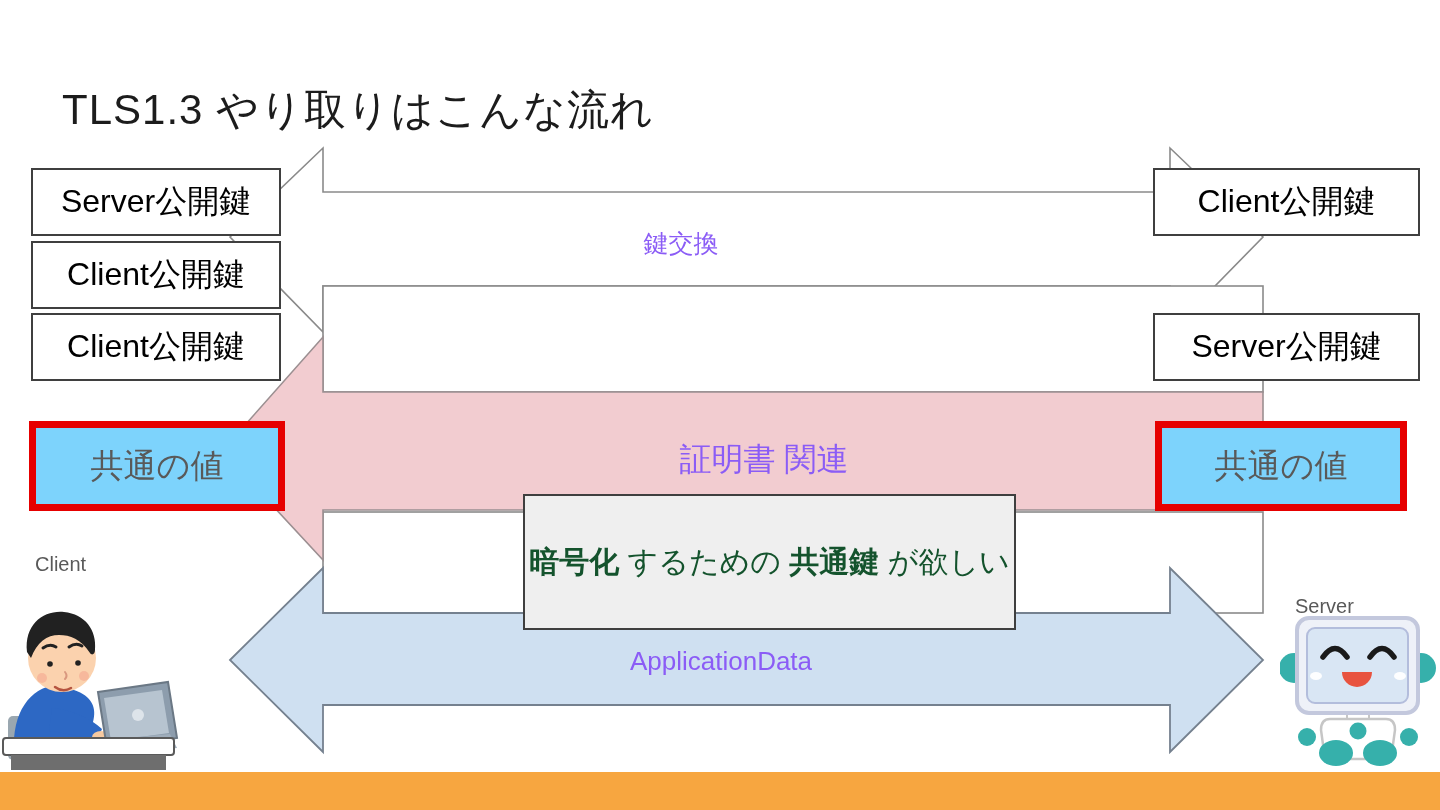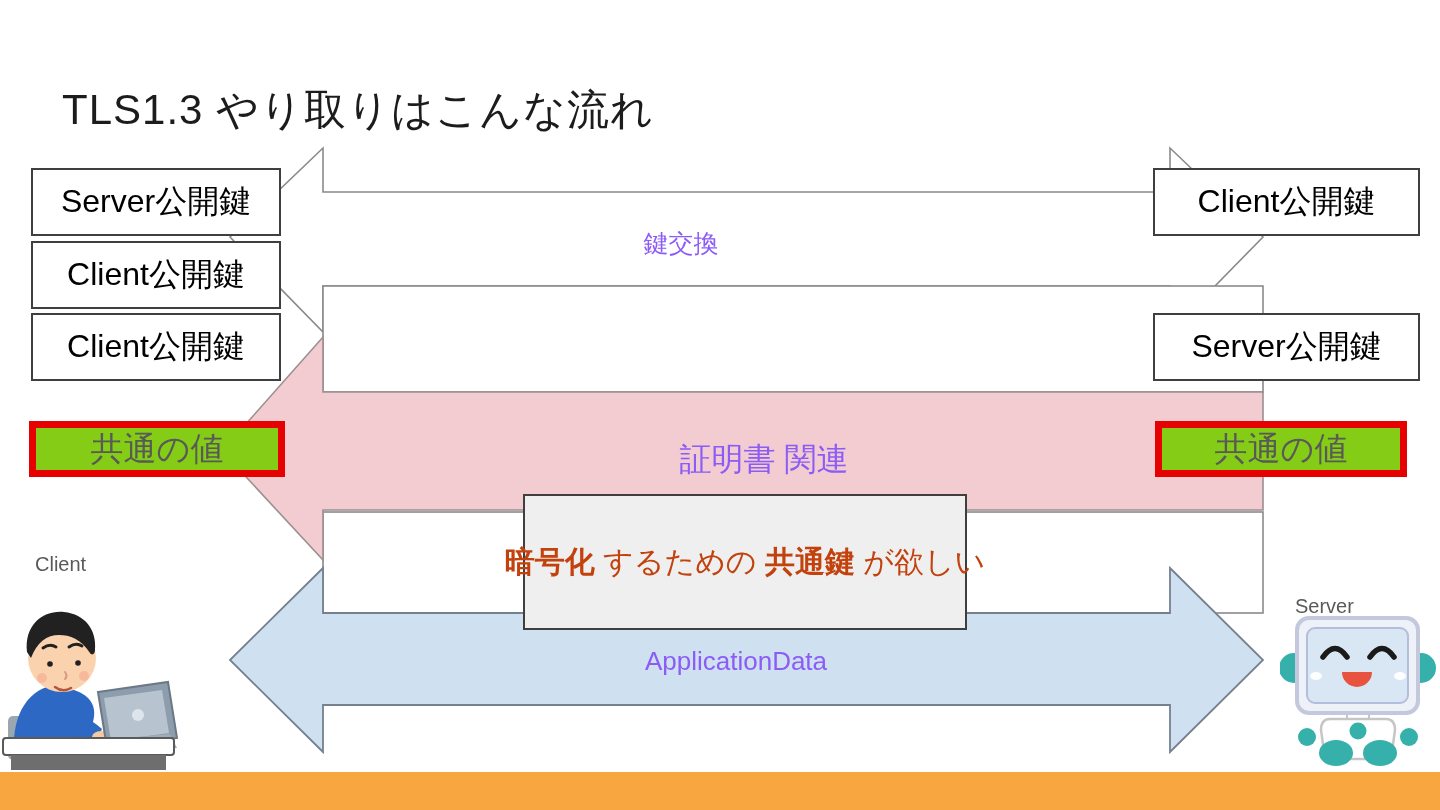--- a/index.html
+++ b/index.html
@@ -4,27 +4,27 @@
 <style>
   html,body{margin:0;padding:0;background:#ffffff;}
   *{box-sizing:border-box;}
   .slide{position:relative;width:1440px;height:810px;background:#fff;overflow:hidden;
          font-family:"Liberation Sans","DejaVu Sans",sans-serif;}
   .layer{position:absolute;left:0;top:0;}
   .title{position:absolute;left:62px;top:82px;font-size:42px;color:#1c1c1c;letter-spacing:1px;white-space:nowrap;}
   .keybox{position:absolute;width:250px;height:68px;background:#fff;border:2px solid #3f3f3f;
           display:flex;align-items:center;justify-content:center;font-size:32px;color:#000000;white-space:nowrap;}
   .keybox.right{width:267px;}
-  .redbox{position:absolute;width:256px;height:56px;background:#84cc16;border:7px solid var(--highlight-red,#e60000);
+  .redbox{position:absolute;width:256px;height:90px;background:#7dd3fc;border:7px solid var(--highlight-red,#e60000);
           display:flex;align-items:center;justify-content:center;font-size:33px;color:#595959;white-space:nowrap;}
   .arrowlabel{position:absolute;color:#8b5cf6;text-align:center;white-space:nowrap;}
   .actor{position:absolute;font-size:20px;color:#595959;white-space:nowrap;}
-  .callout{position:absolute;left:523px;top:494px;width:444px;height:136px;background:var(--callout-gray,#efefef);
+  .callout{position:absolute;left:523px;top:494px;width:493px;height:136px;background:var(--callout-gray,#efefef);
            border:2px solid #3f3f3f;display:flex;align-items:center;justify-content:center;
-           font-size:30px;color:#c2410c;white-space:nowrap;}
+           font-size:30px;color:#14532d;white-space:nowrap;}
   .callout span.b{font-weight:700;}
   .footer{position:absolute;left:0;top:772px;width:1440px;height:38px;background:var(--footer-orange,#f7a640);}
 </style>
 </head>
 <body>
 
 <div class="slide">
 
   <svg class="layer" width="1440" height="810" viewBox="0 0 1440 810">
 
@@ -36,21 +36,21 @@
 
     <polygon points="230,660 323,568 323,613 1170,613 1170,568 1263,660 1170,752 1170,705 323,705 323,752" style="fill:var(--application-arrow-blue,#cfe0f1);stroke:#75818f;stroke-width:1.8"></polygon>
 
     <polygon points="222,451 323,337 323,392 1263,392 1263,510 323,510 323,560" style="fill:var(--certificate-arrow-pink,#f2ccd0);stroke:#9b8f91;stroke-width:1.6"></polygon>
   </svg>
 
   <div class="title">TLS1.3 やり取りはこんな流れ</div>
 
   <div class="arrowlabel" style="left:561px;top:227px;width:240px;font-size:25px;">鍵交換</div>
   <div class="arrowlabel" style="left:644px;top:438px;width:240px;font-size:32px;">証明書 関連</div>
-  <div class="arrowlabel" style="left:586px;top:646px;width:300px;font-size:26px;">ApplicationData</div>
+  <div class="arrowlabel" style="left:571px;top:646px;width:300px;font-size:26px;">ApplicationData</div>
 
   <div class="keybox" style="left:31px;top:168px;">Server公開鍵</div>
   <div class="keybox" style="left:31px;top:241px;">Client公開鍵</div>
   <div class="keybox" style="left:31px;top:313px;">Client公開鍵</div>
 
   <div class="keybox right" style="left:1153px;top:168px;">Client公開鍵</div>
   <div class="keybox right" style="left:1153px;top:313px;">Server公開鍵</div>
 
   <div class="redbox" style="left:29px;top:421px;">共通の値</div>
   <div class="redbox" style="left:1155px;top:421px;width:252px;">共通の値</div>

